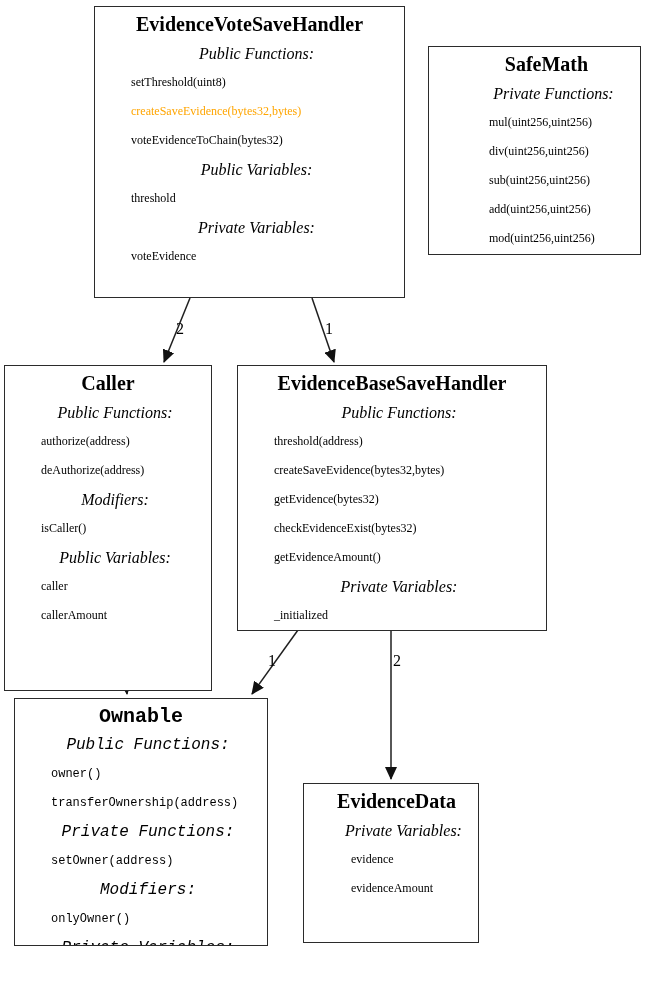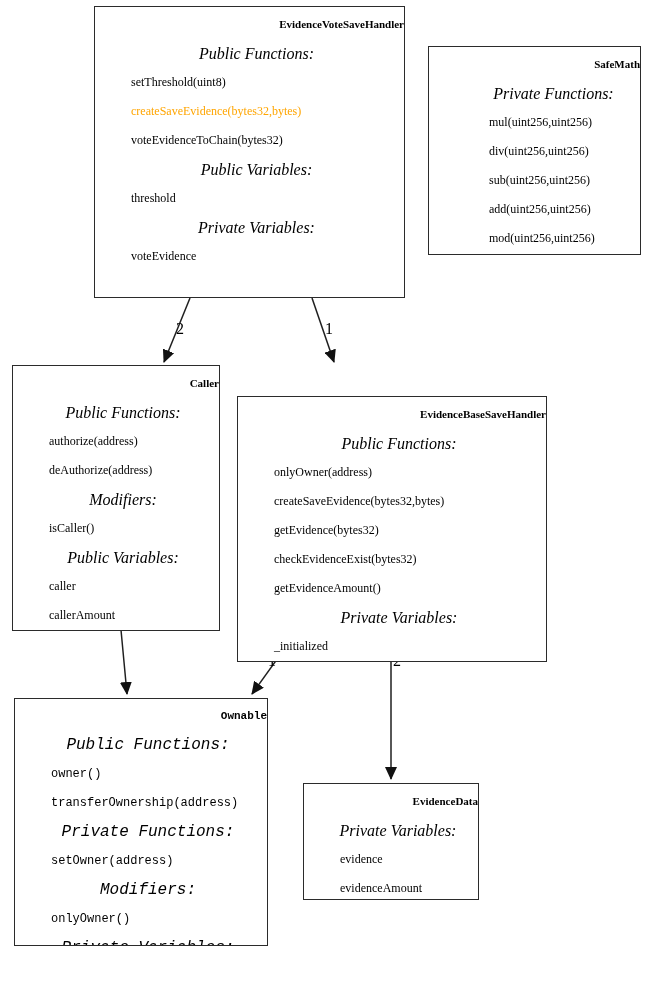--- a/index.html
+++ b/index.html
@@ -19,23 +19,23 @@
   .class-box {
     position: absolute;
     background: #ffffff;
     border: 1.5px solid #2b2b2b;
     box-sizing: border-box;
     padding-top: 3px;
     overflow: hidden;
   }
   .class-title {
     font-weight: bold;
-    font-size: 11px;
+    font-size: 20px;
     line-height: 29px;
-    text-align: right;
+    text-align: center;
     white-space: nowrap;
   }
   .section-label {
     font-style: italic;
     font-size: 16px;
     line-height: 29px;
     padding-left: 14px;
     white-space: nowrap;
     text-align: center;
   }
@@ -103,36 +103,36 @@
   <div class="class-box" style="left:428px; top:46px; width:213px; height:209px;padding-left:24px;">
     <div class="class-title">SafeMath</div>
     <div class="section-label">Private Functions:</div>
     <div class="member">mul(uint256,uint256)</div>
     <div class="member">div(uint256,uint256)</div>
     <div class="member">sub(uint256,uint256)</div>
     <div class="member">add(uint256,uint256)</div>
     <div class="member">mod(uint256,uint256)</div>
   </div>
 
-  <div class="class-box" style="left:12px; top:365px; width:208px; height:266px;">
+  <div class="class-box" style="left:4px; top:365px; width:208px; height:326px;">
     <div class="class-title">Caller</div>
     <div class="section-label">Public Functions:</div>
     <div class="member">authorize(address)</div>
     <div class="member">deAuthorize(address)</div>
     <div class="section-label">Modifiers:</div>
     <div class="member">isCaller()</div>
     <div class="section-label">Public Variables:</div>
     <div class="member">caller</div>
     <div class="member">callerAmount</div>
   </div>
 
-  <div class="class-box" style="left:237px; top:365px; width:310px; height:266px;margin-top:31px;">
+  <div class="class-box" style="left:237px; top:365px; width:310px; height:266px;">
     <div class="class-title">EvidenceBaseSaveHandler</div>
     <div class="section-label">Public Functions:</div>
-    <div class="member">onlyOwner(address)</div>
+    <div class="member">threshold(address)</div>
     <div class="member">createSaveEvidence(bytes32,bytes)</div>
     <div class="member">getEvidence(bytes32)</div>
     <div class="member">checkEvidenceExist(bytes32)</div>
     <div class="member">getEvidenceAmount()</div>
     <div class="section-label">Private Variables:</div>
     <div class="member">_initialized</div>
   </div>
 
   <div class="class-box" style="left:14px; top:698px; width:254px; height:248px;font-family:Liberation Mono, monospace;">
     <div class="class-title">Ownable</div>
@@ -140,20 +140,20 @@
     <div class="member">owner()</div>
     <div class="member">transferOwnership(address)</div>
     <div class="section-label">Private Functions:</div>
     <div class="member">setOwner(address)</div>
     <div class="section-label">Modifiers:</div>
     <div class="member">onlyOwner()</div>
     <div class="section-label">Private Variables:</div>
     <div class="member">_owner</div>
   </div>
 
-  <div class="class-box" style="left:303px; top:783px; width:176px; height:117px;">
+  <div class="class-box" style="left:303px; top:783px; width:176px; height:160px;padding-left:11px;">
     <div class="class-title">EvidenceData</div>
     <div class="section-label">Private Variables:</div>
     <div class="member">evidence</div>
     <div class="member">evidenceAmount</div>
   </div>
 
 </div>
 
 </body></html>

